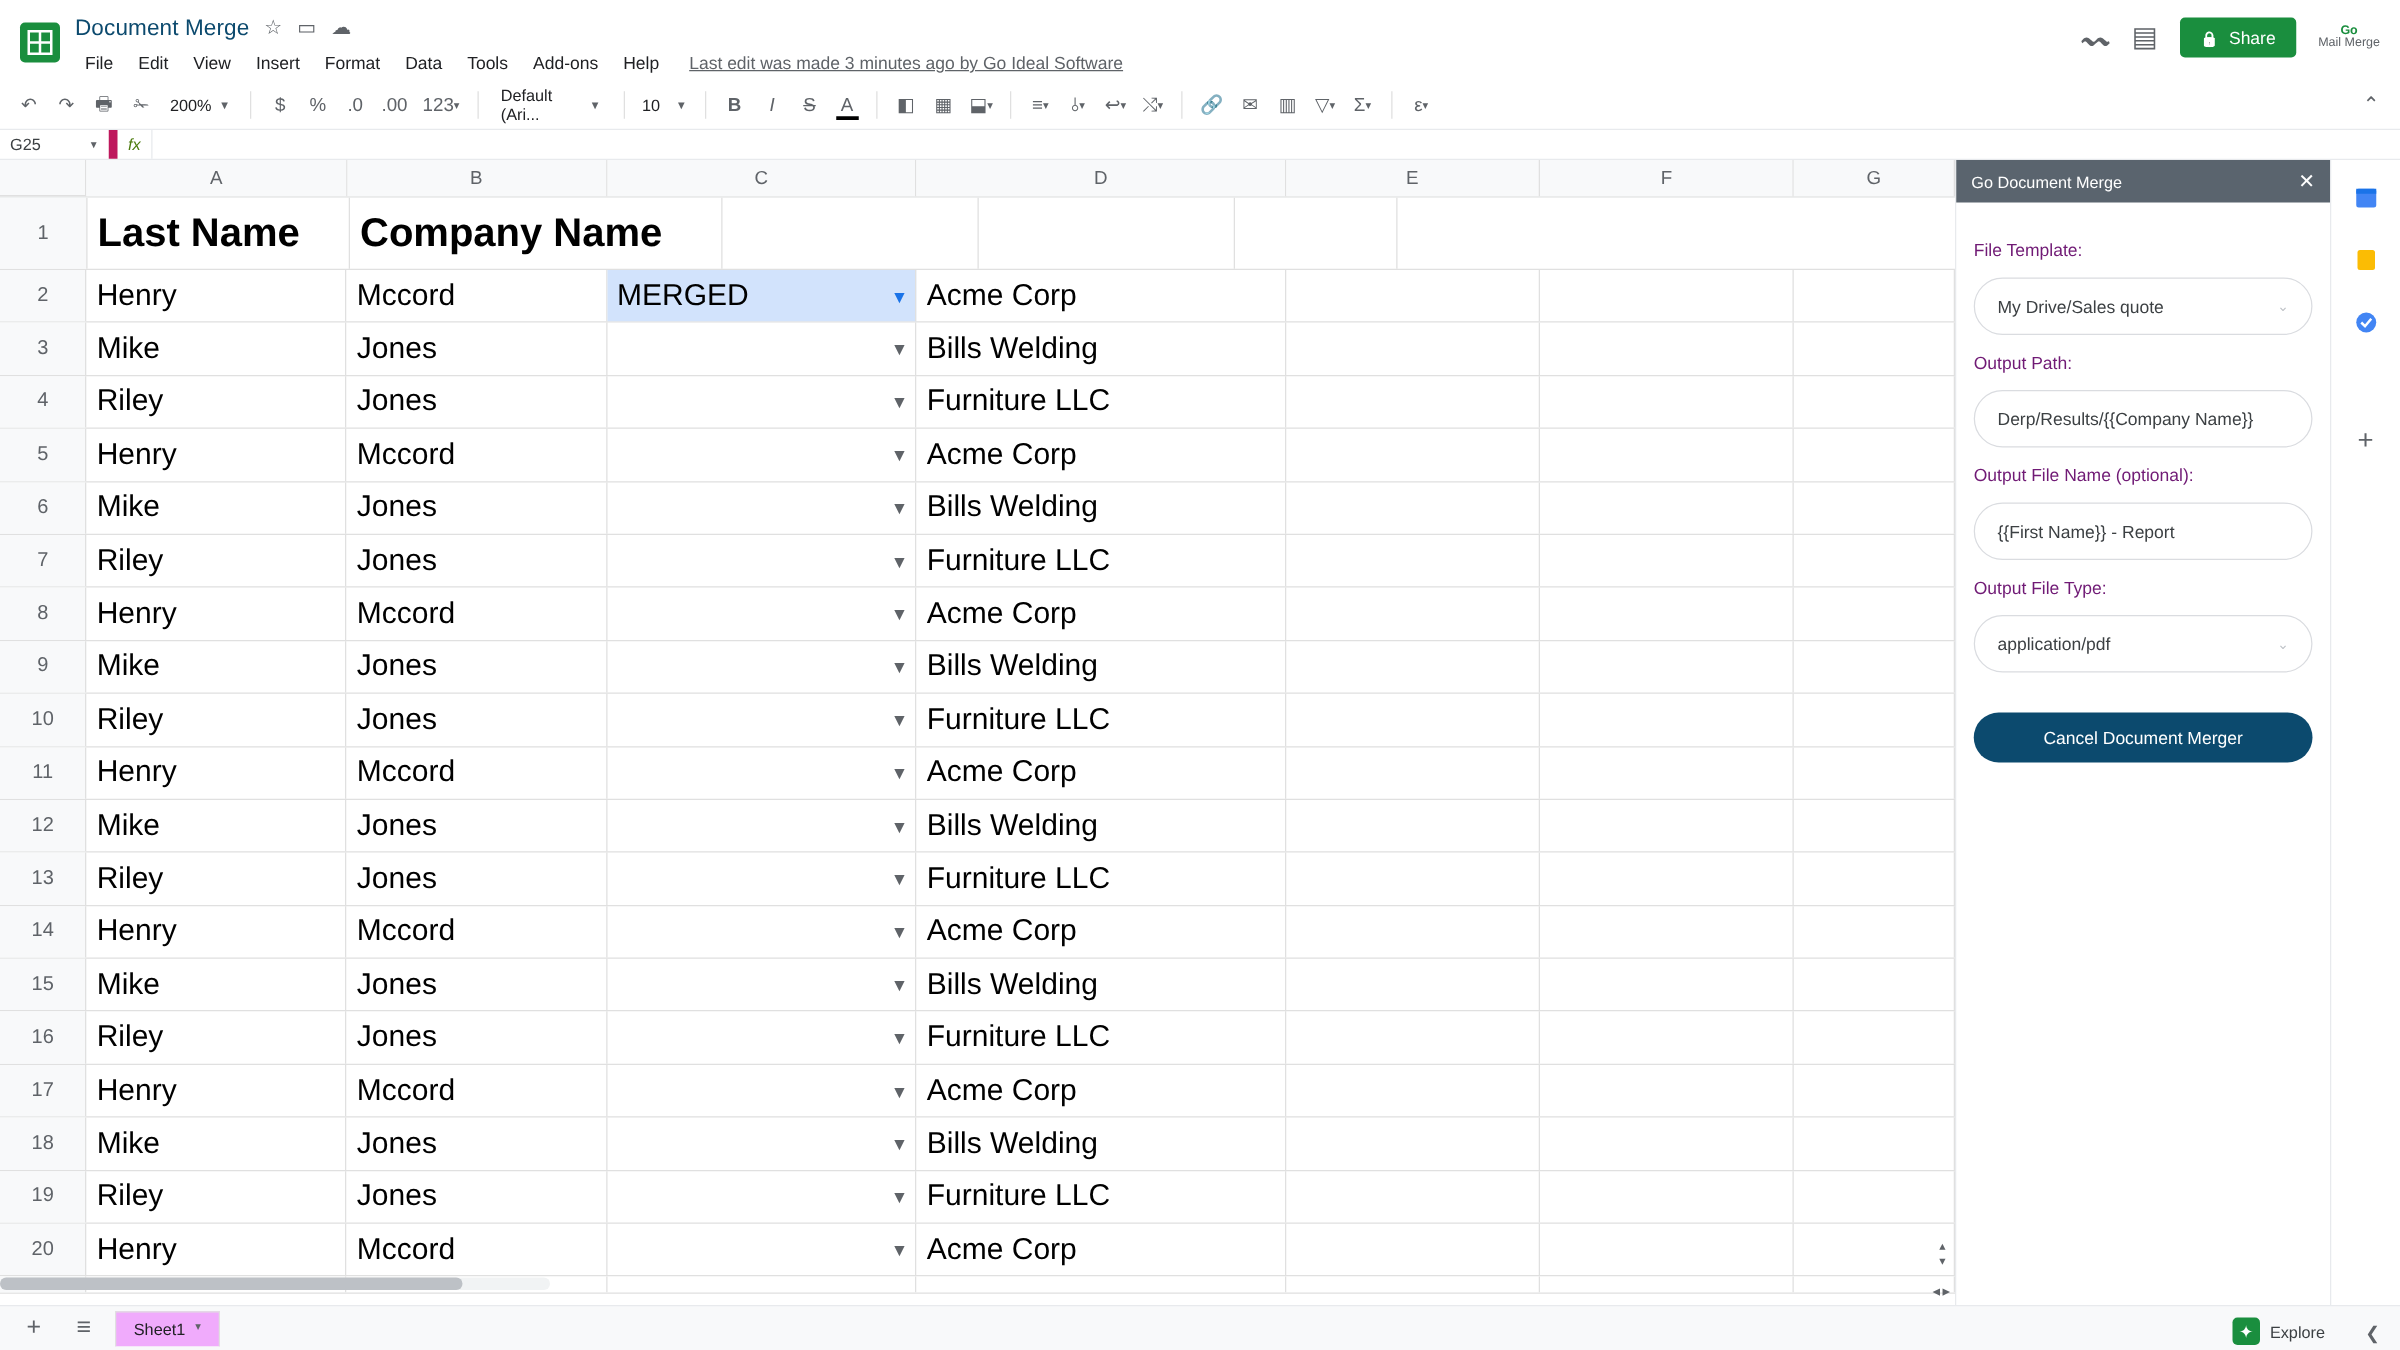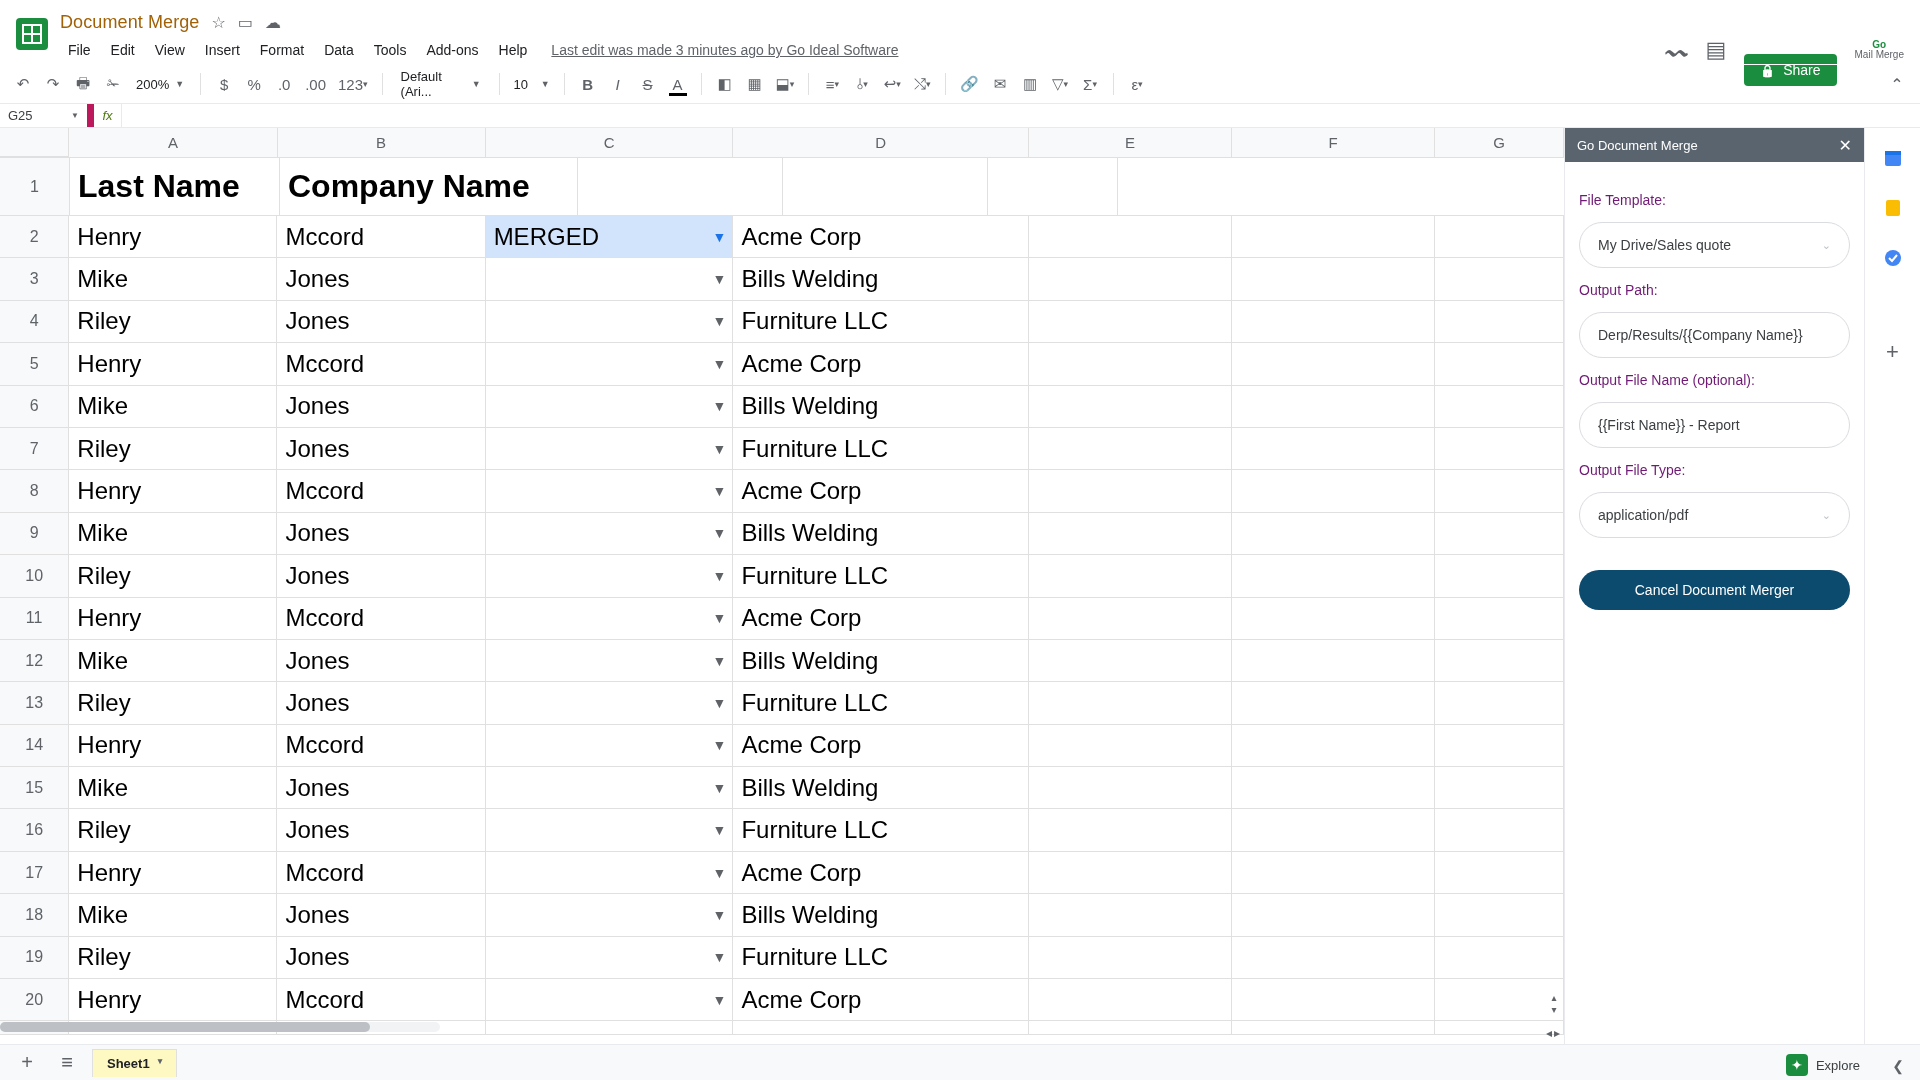--- a/index.html
+++ b/index.html
@@ -4,28 +4,28 @@
 <style>
   * { box-sizing: border-box; margin: 0; padding: 0; font-family: Arial, sans-serif; }
   html, body { width: 1920px; height: 1080px; overflow: hidden; background:#fff; }
 
   
   .title-bar { display:flex; align-items:flex-start; padding:8px 16px 0 10px; height:64px; }
   .app-icon { width:44px; height:44px; margin-top:4px; display:flex; align-items:center; justify-content:center; }
   .app-icon svg { width:36px; height:36px; }
   .title-block { display:flex; flex-direction:column; margin-left:6px; flex:1; }
   .title-row { display:flex; align-items:center; gap:12px; height:28px; }
-  .doc-title { font-size:18px; color:#a16207; font-weight:400; letter-spacing:0.1px; }
+  .doc-title { font-size:18px; color:#0c4a6e; font-weight:400; letter-spacing:0.1px; }
   .title-icon { color:#5f6368; font-size:16px; cursor:pointer; }
   .menu-row { display:flex; align-items:center; gap:4px; height:28px; font-size:14px; color:#202124; }
   .menu-item { padding:4px 8px; cursor:pointer; border-radius:4px; }
   .last-edit { margin-left:12px; font-size:14px; color:#5f6368; text-decoration:underline; cursor:pointer; }
   .title-right { display:flex; align-items:center; gap:18px; margin-top:6px; }
   .tr-icon { color:#5f6368; font-size:22px; cursor:pointer; }
-  .share-btn { background:#1a8e3e; color:#fff; border:none; border-radius:4px; padding:8px 16px; font-size:14px; font-weight:500; display:flex; align-items:center; gap:8px; cursor:pointer;margin-top:40px; }
+  .share-btn { background:#1a8e3e; color:#fff; border:none; border-radius:4px; padding:8px 16px; font-size:14px; font-weight:500; display:flex; align-items:center; gap:8px; cursor:pointer; }
   .ext-logo { font-size:10px; color:#5f6368; line-height:1; text-align:center; cursor:pointer; }
   .ext-logo b { color:#1a8e3e; }
 
   
   .toolbar { height:40px; border-top:1px solid #fff; border-bottom:1px solid #e8eaed; display:flex; align-items:center; padding:0 10px; gap:4px; position:relative; }
   .tb-sep { width:1px; height:22px; background:#e0e0e0; margin:0 6px; }
   .tb-btn { min-width:26px; height:28px; display:flex; align-items:center; justify-content:center; color:#5f6368; font-size:15px; cursor:pointer; border-radius:3px; padding:0 4px; }
   .tb-zoom { font-size:13px; color:#202124; padding:0 6px; display:flex; align-items:center; gap:6px; cursor:pointer; }
   .tb-font-name { font-size:13px; color:#202124; padding:0 8px; display:flex; align-items:center; gap:8px; cursor:pointer; width:96px; justify-content:space-between; }
   .tb-font-size { font-size:13px; color:#202124; width:44px; padding:0 4px; display:flex; align-items:center; justify-content:space-between; cursor:pointer; }
@@ -79,21 +79,21 @@
   .sp-select .caret { color:#bdc1c6; font-size:11px; }
   .sp-cancel { height:40px; border:none; border-radius:22px; background:#0c4a6e; color:#fff; font-size:14px; font-weight:500; cursor:pointer; margin-top:18px; }
 
   
   .mini-side { width:56px; border-left:1px solid #e8eaed; display:flex; flex-direction:column; align-items:center; padding-top:18px; gap:26px; }
   .mini-ic { width:24px; height:24px; display:flex; align-items:center; justify-content:center; cursor:pointer; font-size:18px; }
 
   
   .sheet-tabs { height:36px; border-top:1px solid #e8eaed; display:flex; align-items:center; padding:0 12px; gap:10px; background:#f8f9fa; position:relative; }
   .st-btn { width:30px; height:30px; display:flex; align-items:center; justify-content:center; color:#5f6368; font-size:20px; cursor:pointer; }
-  .tab { background:#fef9c3; border:1px solid #e0e0e0; border-bottom:none; border-radius:0; padding:6px 14px; font-size:13px; color:#202124; display:flex; align-items:flex-start; gap:8px; cursor:pointer;font-weight:bold; }
+  .tab { background:#f0abfc; border:1px solid #e0e0e0; border-bottom:none; border-radius:0; padding:6px 14px; font-size:13px; color:#202124; display:flex; align-items:flex-start; gap:8px; cursor:pointer; }
   .explore { position:absolute; right:60px; bottom:4px; display:flex; align-items:center; gap:8px; font-size:13px; color:#3c4043; cursor:pointer; }
   .explore-ic { width:22px; height:22px; background:#1a8e3e; border-radius:4px; display:flex; align-items:center; justify-content:center; color:#fff; font-size:14px; }
   .open-side { position:absolute; right:16px; bottom:6px; color:#5f6368; font-size:14px; cursor:pointer; }
 
   .lock-ic::before { content:"🔒"; font-size:12px; filter:grayscale(1) brightness(3); }
 </style>
 </head>
 <body>
 
 <div class="title-bar">

